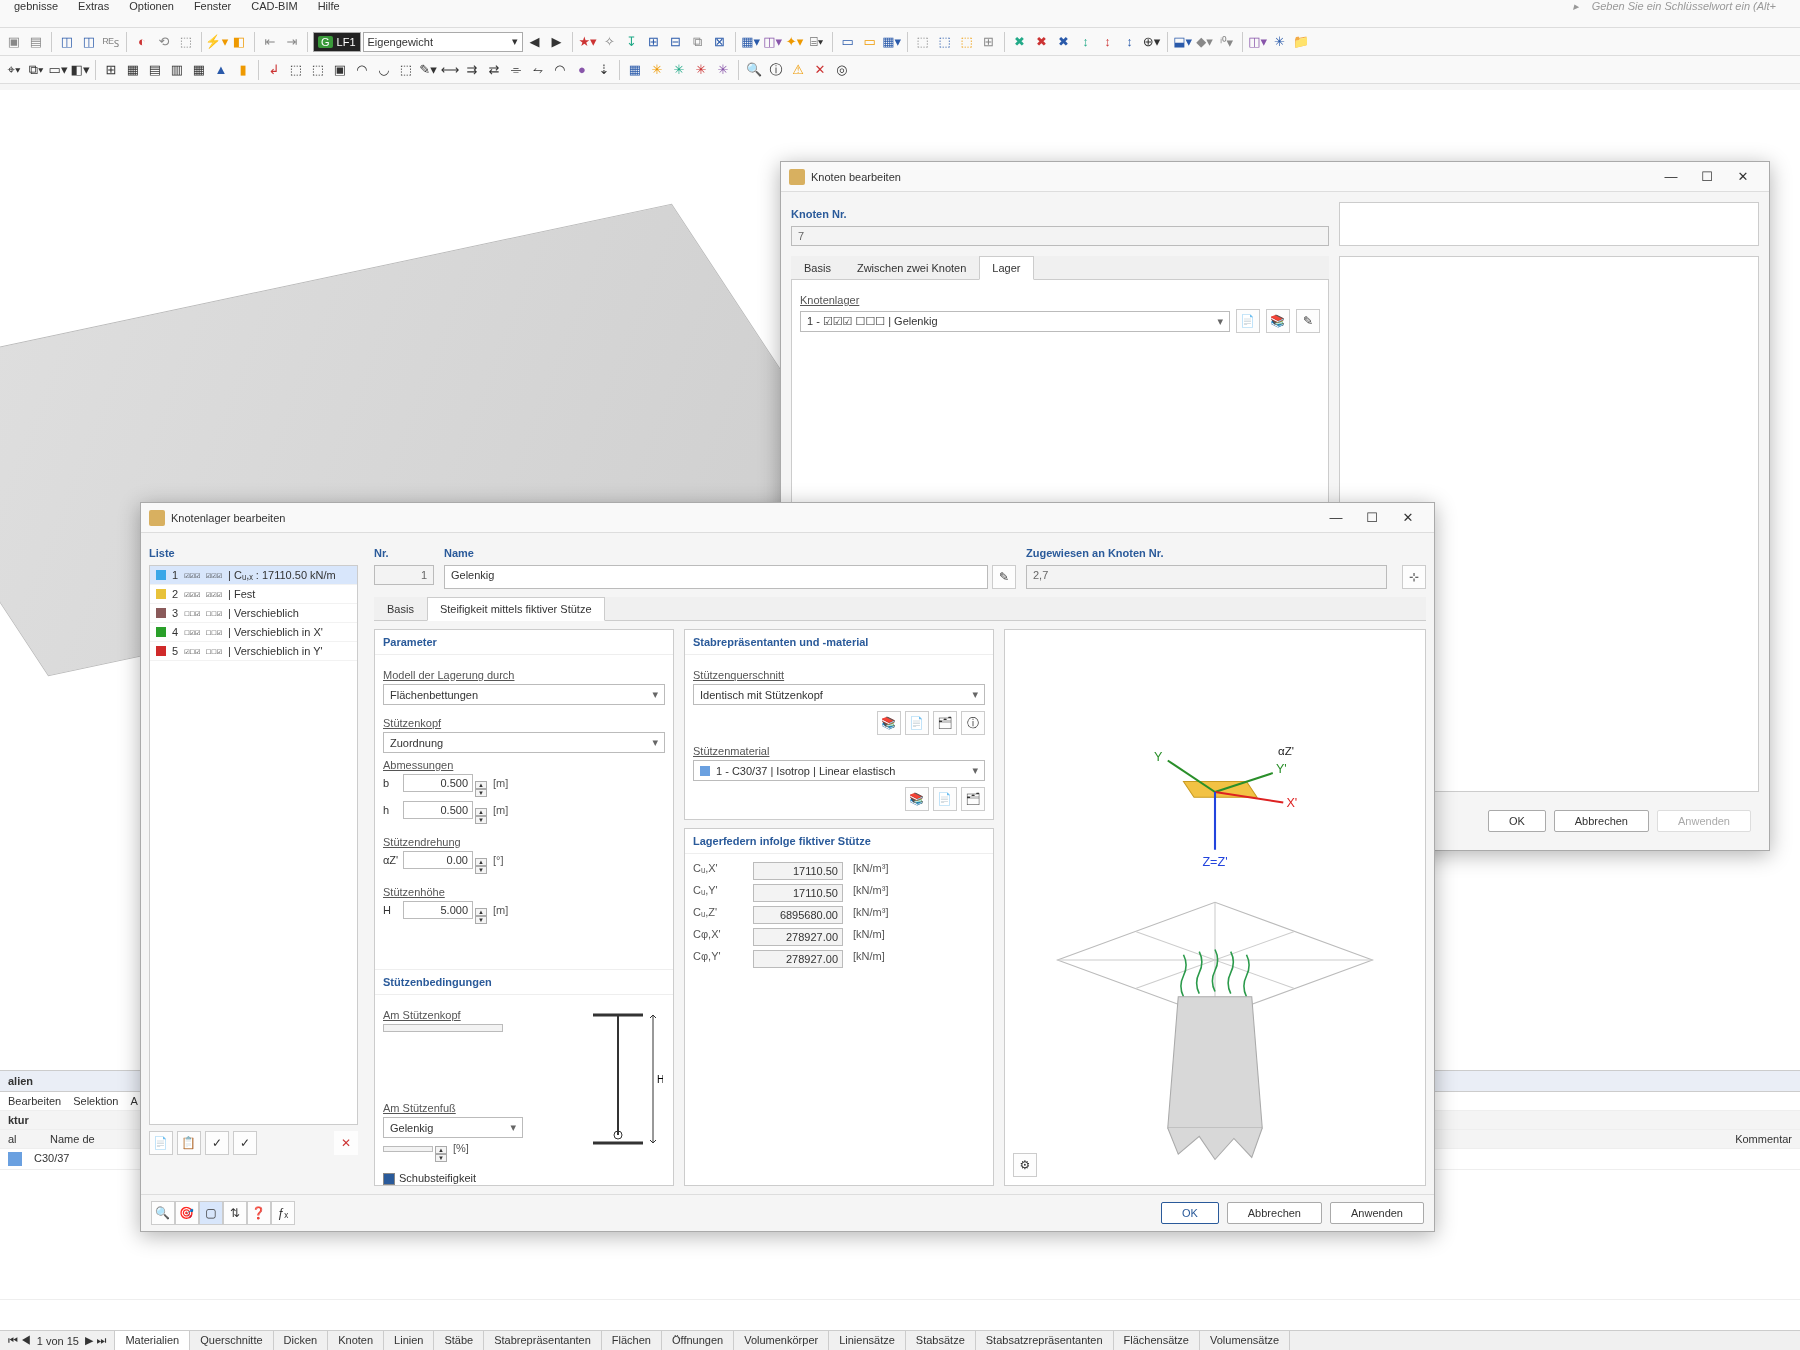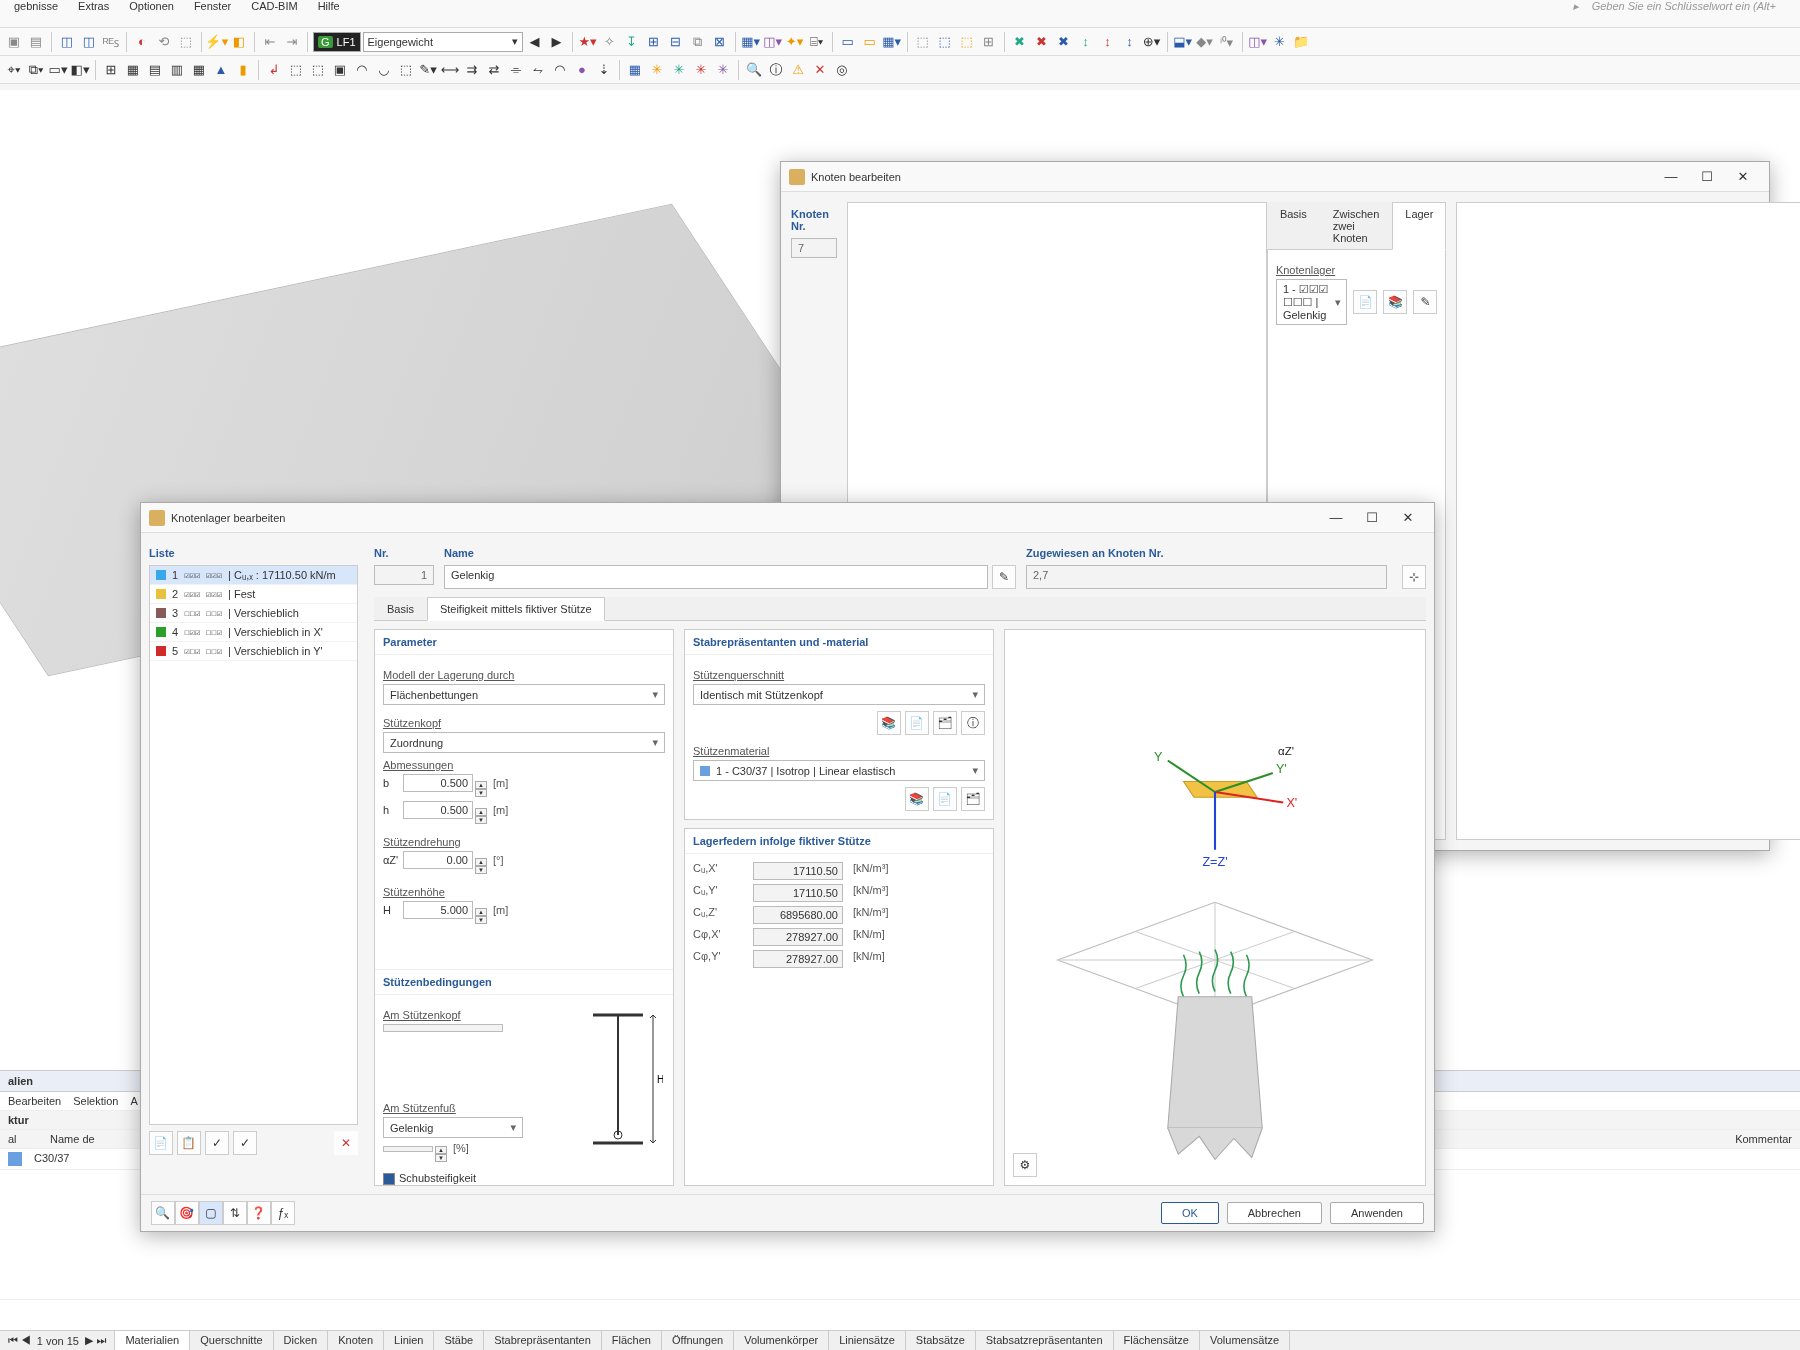--- a/index.html
+++ b/index.html
@@ -23,21 +23,21 @@
 
 .dialog { position: absolute; background: #f5f5f5; border: 1px solid #aaa; box-shadow: 0 4px 20px rgba(0,0,0,0.3); }
 .dlg1 { top: 145px; left: 780px; width: 990px; height: 690px; margin-top: 16px; }
 .dlg2 { top: 502px; left: 140px; width: 1295px; height: 730px; z-index: 10; }
 
 .titlebar { height: 30px; display: flex; align-items: center; padding: 0 8px; background: #f9f9f9; border-bottom: 1px solid #ddd; }
 .titlebar .ticon { width: 16px; height: 16px; margin-right: 6px; background: #d8b060; border-radius: 2px; }
 .titlebar .spacer { flex: 1; }
 .titlebar .wbtn { width: 36px; height: 24px; display: flex; align-items: center; justify-content: center; font-size: 13px; }
 
-.dlg-body { padding: 10px; display: flex; height: calc(100% - 30px); flex-direction: row; }
+.dlg-body { padding: 10px; display: flex; gap: 10px; height: calc(100% - 30px); flex-direction: column; }
 .row { display: flex; gap: 10px; }
 .panel { border: 1px solid #ccc; background: #fff; padding: 0; }
 .panel-h { color: #2a5a9a; font-weight: 600; padding: 6px 8px; border-bottom: 1px solid #eee; }
 .panel-c { padding: 8px; }
 .field-lbl { color: #555; margin: 6px 0 3px; text-decoration: underline; }
 .text-in { border: 1px solid #bbb; background: #f3f3f3; padding: 3px 6px; width: 100%; color: #666; }
 .text-in.white { background: #fff; color: #333; }
 .select-in { border: 1px solid #bbb; background: #fff; padding: 3px 6px; width: 100%; display: flex; align-items: center; }
 .select-in .arrow { margin-left: auto; color: #666; }
 .chk { width: 12px; height: 12px; border: 1px solid #888; display: inline-block; vertical-align: middle; margin-right: 4px; }

